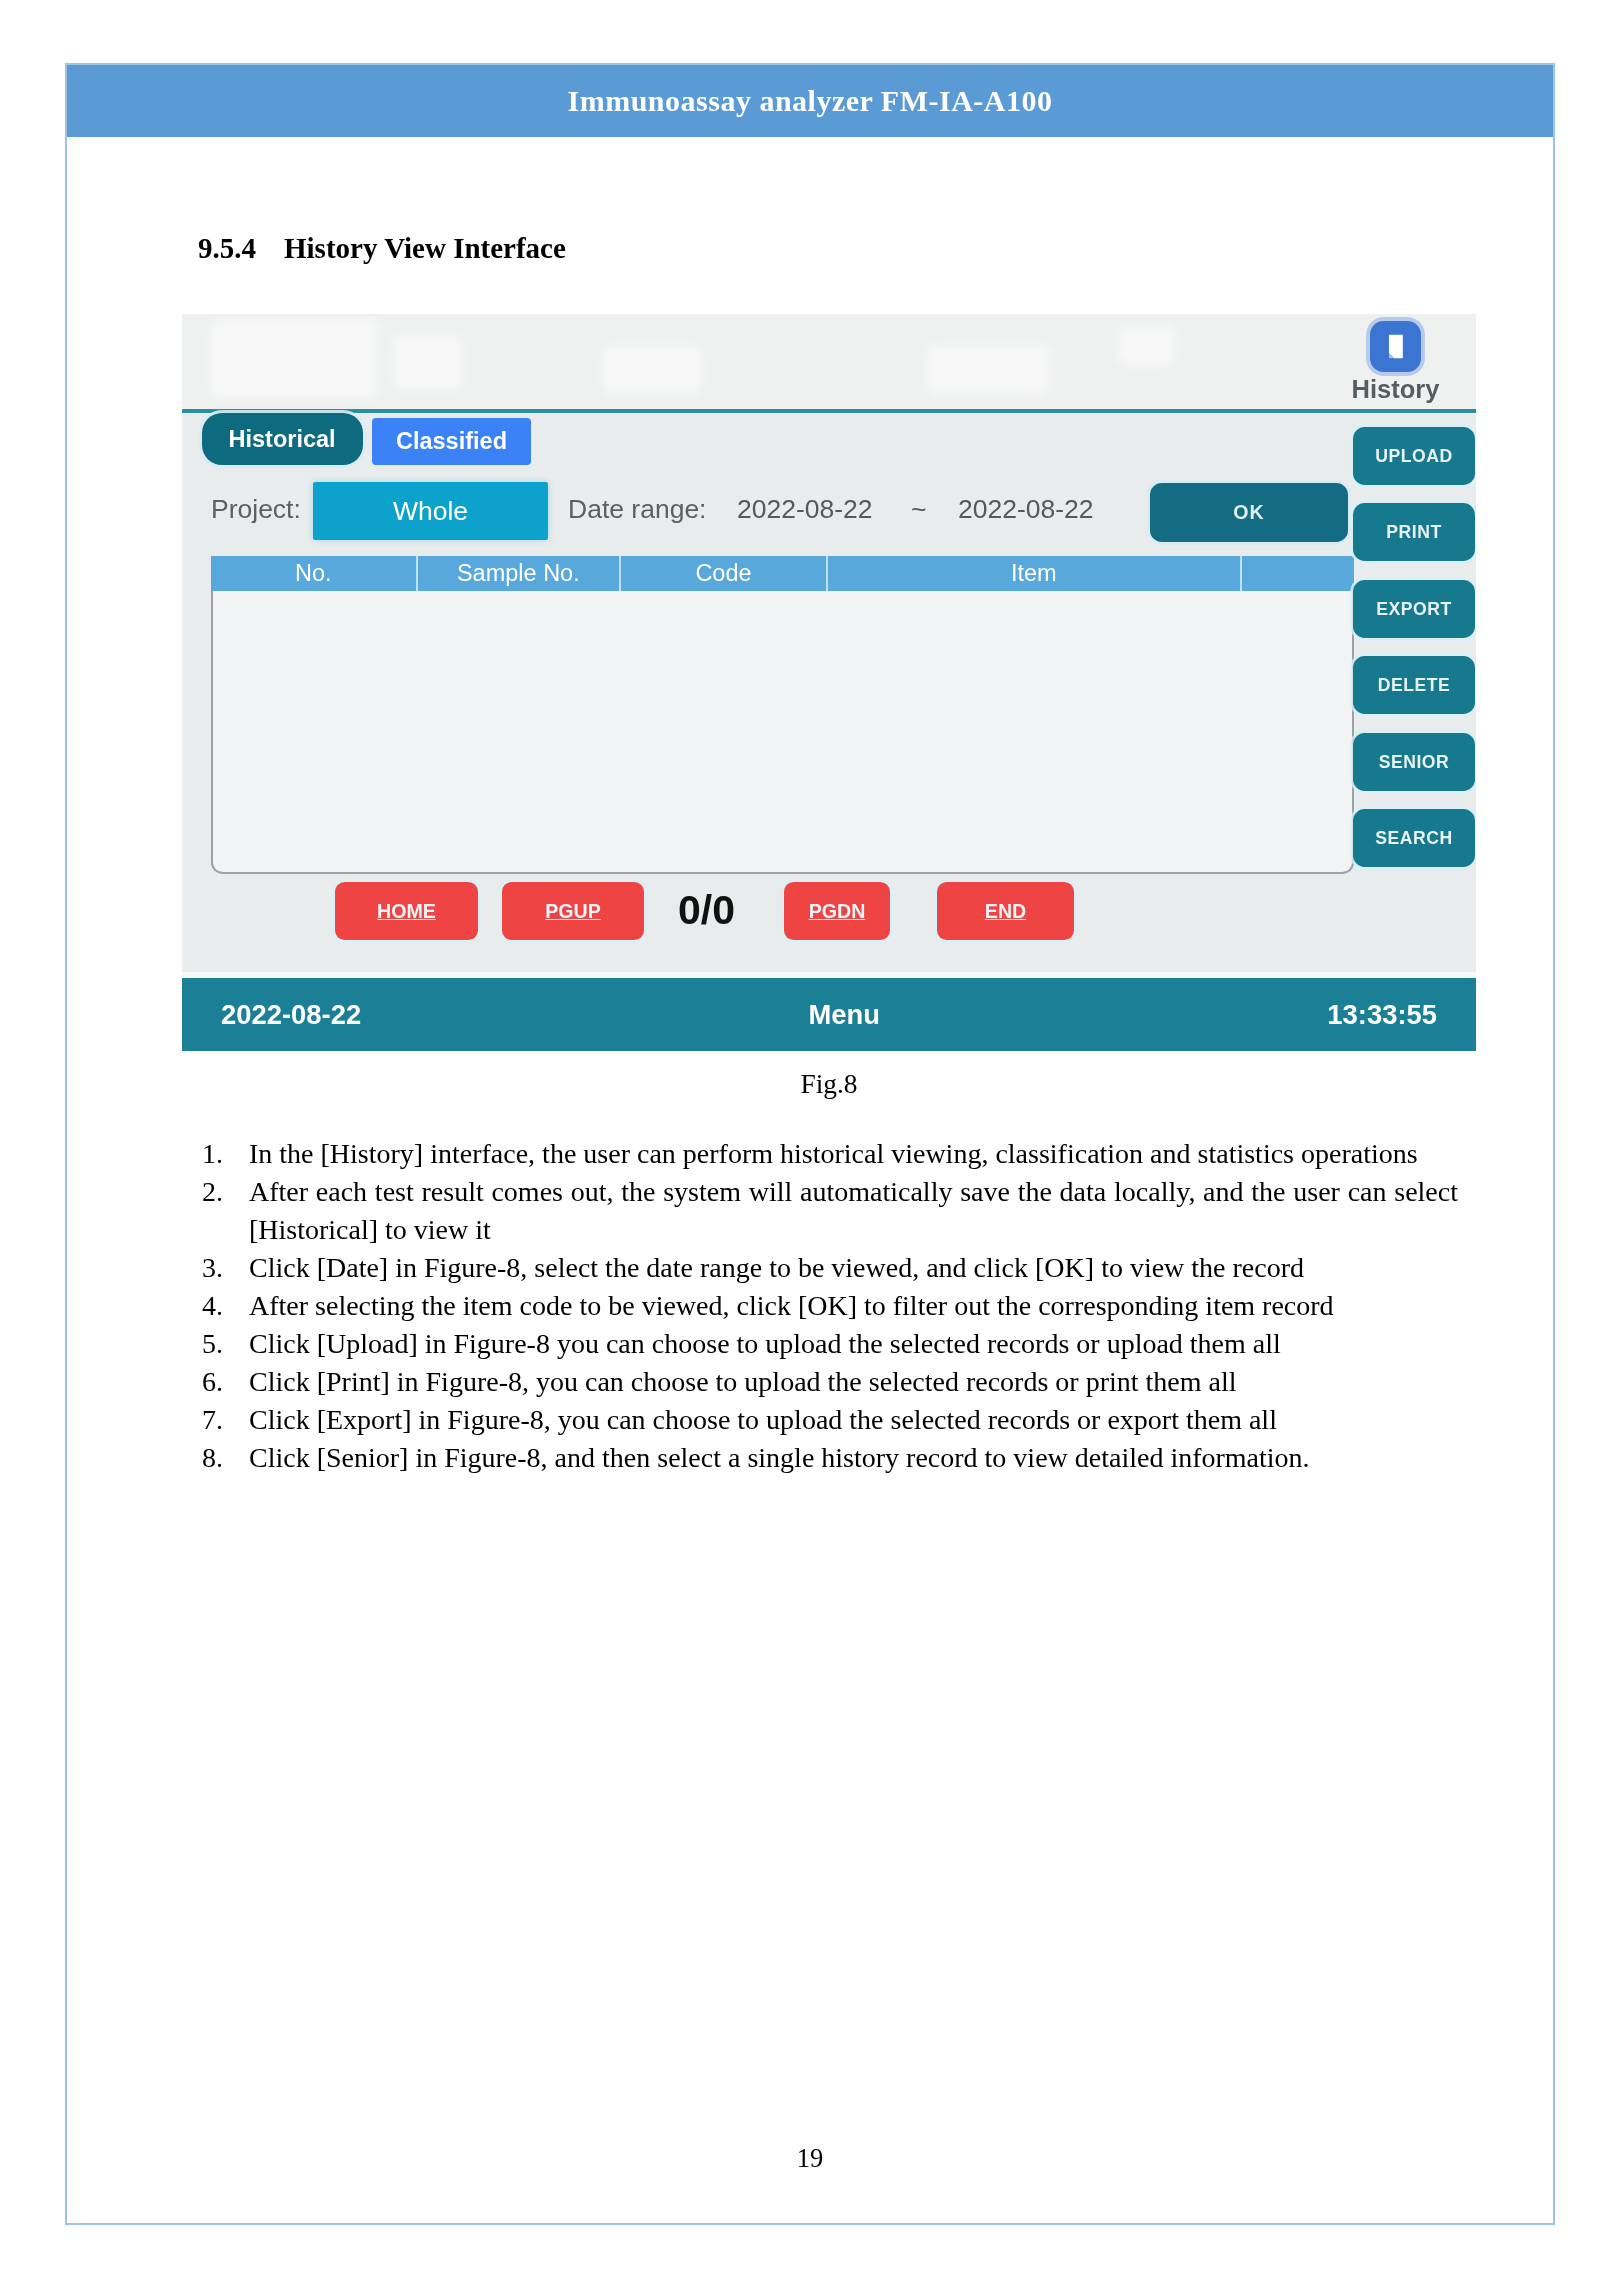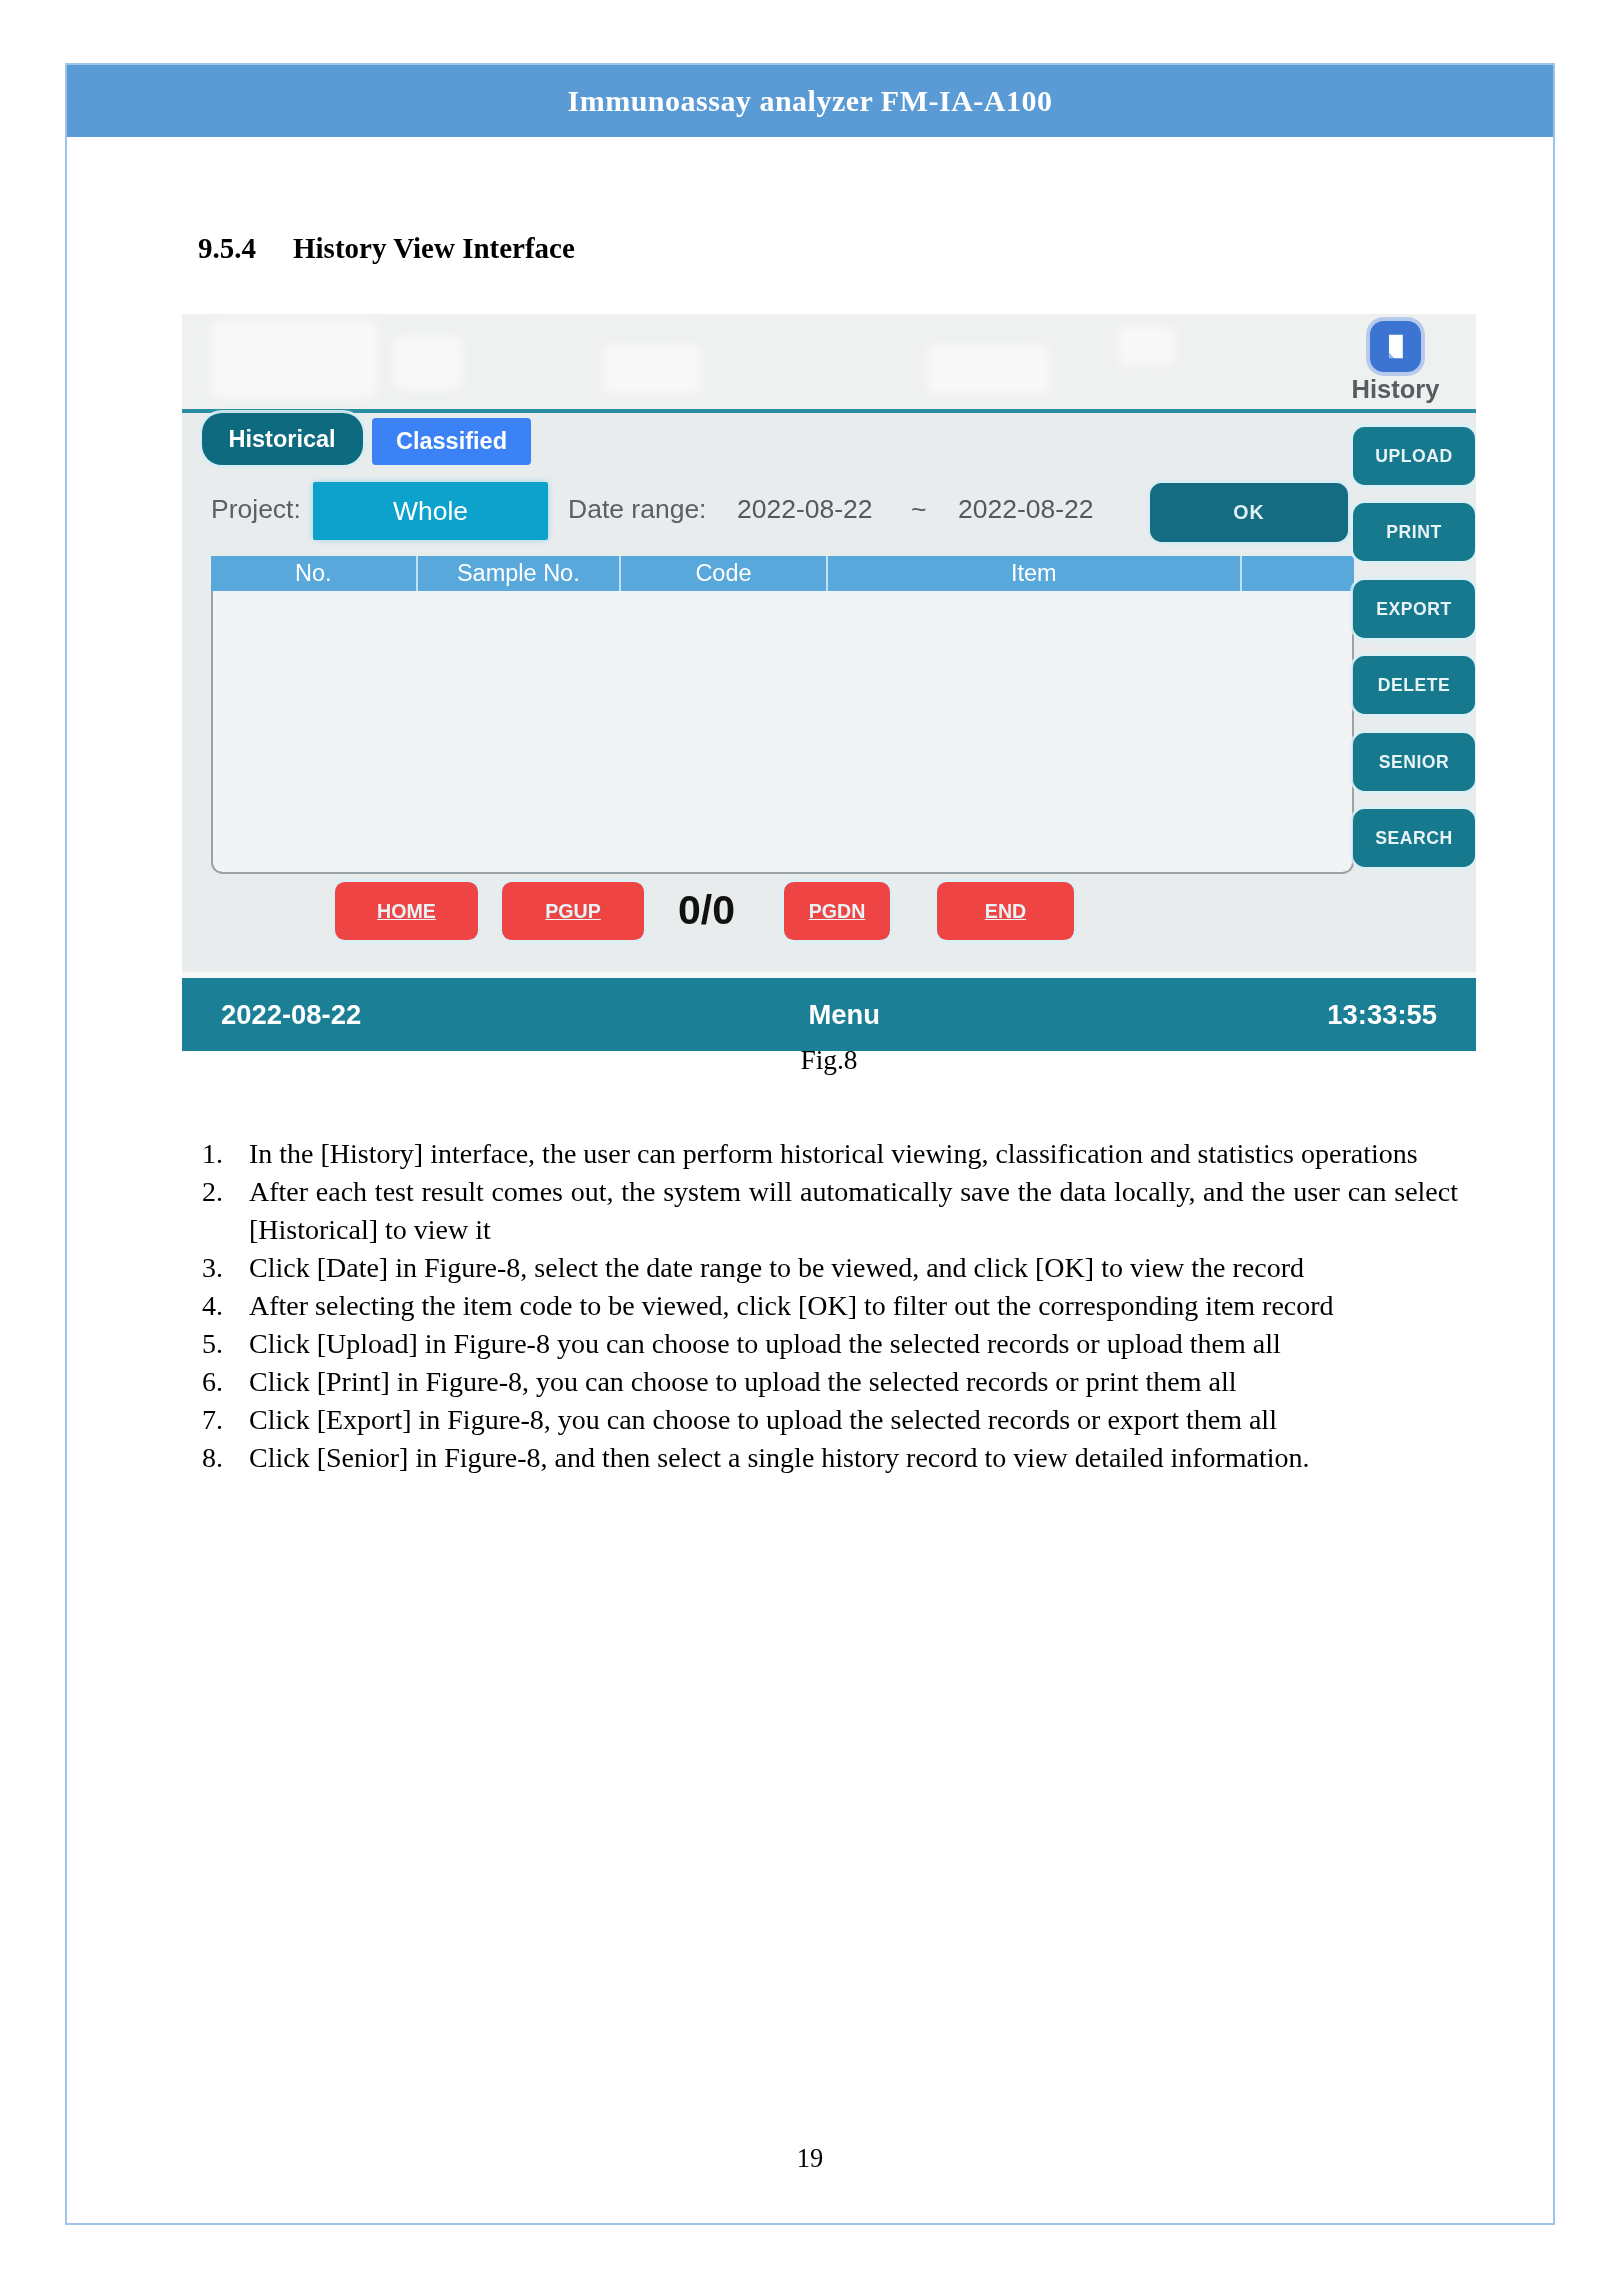--- a/index.html
+++ b/index.html
@@ -16,21 +16,21 @@
     position: absolute; left: 0; top: 0; width: 100%; height: 72px;
     background: #5b9bd5; display: flex; align-items: center; justify-content: center;
   }
   .doc-header-title {
     color: #ffffff; font-weight: bold; font-size: 30px; letter-spacing: 0.5px;
     font-family: "Liberation Serif", serif;
   }
 
   .section-heading {
     position: absolute; left: 131px; top: 167px;
-    font-size: 29px; font-weight: bold; display: flex; gap: 37px;
+    font-size: 29px; font-weight: bold; display: flex; gap: 28px;
   }
 
   
   .screenshot {
     position: absolute; left: 115px; top: 249px; width: 1294px; height: 737px;
     background: #e9eced; overflow: hidden;
     font-family: "Liberation Sans", sans-serif;
   }
   .ss-topstrip { position: absolute; left: 0; top: 0; width: 100%; height: 95px; background: #eff0f0; }
   .ghost { position: absolute; background: rgba(255,255,255,0.55); border-radius: 7.8px; filter: blur(4.9px); }
@@ -122,21 +122,21 @@
 
   .ss-gap { position: absolute; left: 0; top: 658px; width: 100%; height: 5.9px; background: #f7f9f9; }
   .status-bar {
     position: absolute; left: 0; top: 664px; width: 100%; height: 74px;
     background: #1b8095; color: #ffffff; font-weight: bold; font-size: 27.4px;
     display: flex; align-items: center; justify-content: space-between; padding: 0 39px;
   }
 
   
   .fig-caption {
-    position: absolute; left: 115px; top: 980px; width: 1294px;
+    position: absolute; left: 115px; top: 1004px; width: 1294px;
     text-align: center; font-size: 27.4px;
   }
   .instructions { position: absolute; left: 131px; top: 1070px; width: 1260px;
                   font-size: 28px; line-height: 38px; }
   .li { position: relative; padding-left: 51px; text-align: justify; }
   .li .num { position: absolute; left: 3.9px; }
   .page-num { position: absolute; left: 0; top: 2078px; width: 100%; text-align: center; font-size: 26.5px; }
 </style>
 </head>
 <body>

